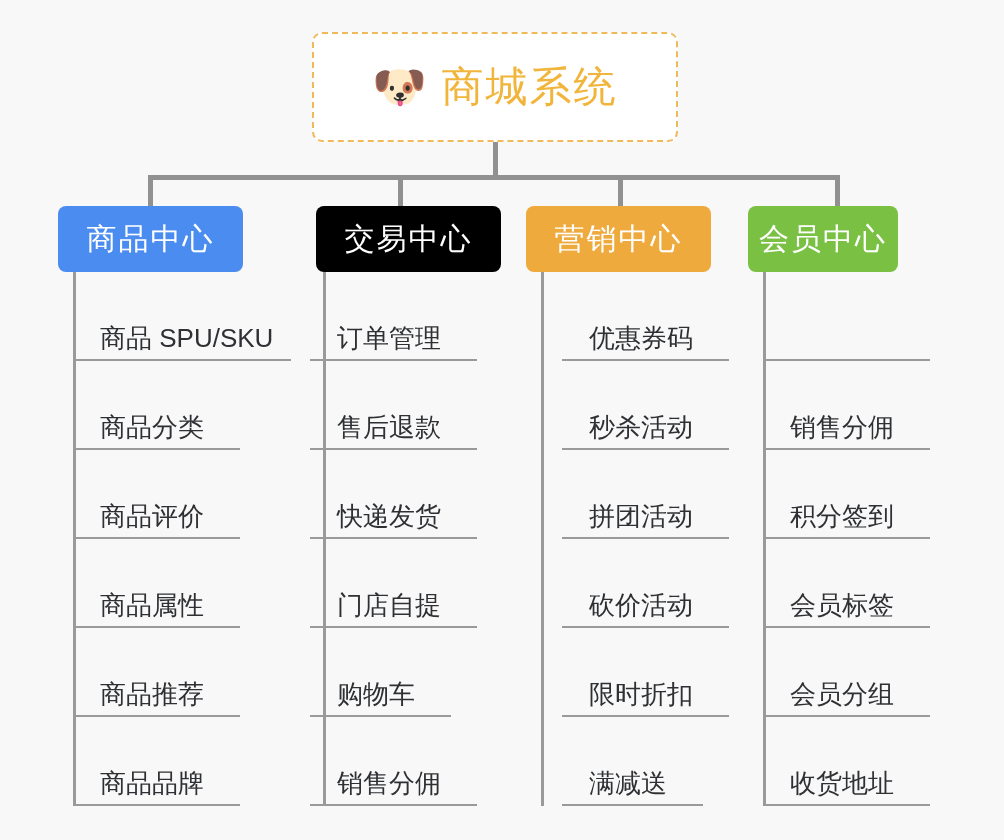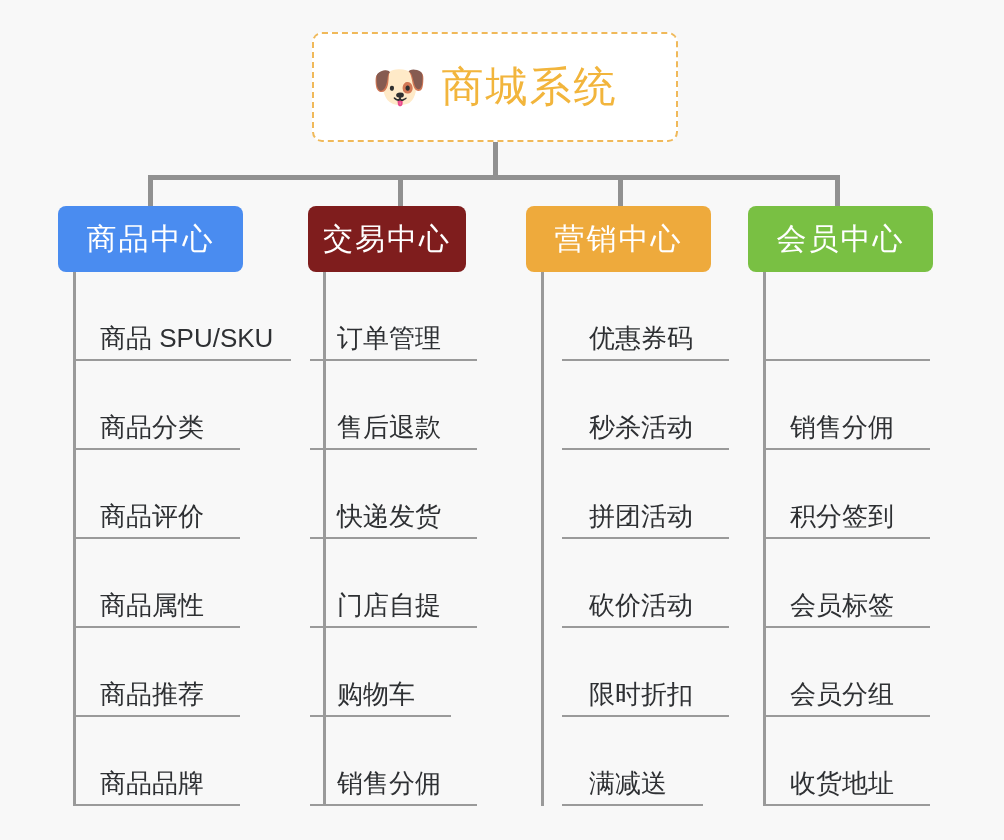--- a/index.html
+++ b/index.html
@@ -170,21 +170,21 @@
         <span class="leaf-label">商品推荐</span>
       </li>
       <li class="leaf-item">
         <span class="leaf-rule" style="width:167px;"></span>
         <span class="leaf-label">商品品牌</span>
       </li>
     </ul>
   </div>
 
   <div class="column" style="left:308px;">
-    <div class="cat-header" style="left:0; width:158px; background:#7f1d1d;">
+    <div class="cat-header" style="left:8px; width:185px; background:#000000;">
       <span>交易中心</span>
     </div>
     <div class="spine" style="left:15px; top:66px; height:534px;"></div>
     <ul class="leaf-list" style="left:2px; top:66px;">
       <li class="leaf-item">
         <span class="leaf-rule" style="width:167px;"></span>
         <span class="leaf-label">订单管理</span>
       </li>
       <li class="leaf-item">
         <span class="leaf-rule" style="width:167px;"></span>
@@ -236,21 +236,21 @@
         <span class="leaf-label">限时折扣</span>
       </li>
       <li class="leaf-item">
         <span class="leaf-rule" style="width:141px;"></span>
         <span class="leaf-label">满减送</span>
       </li>
     </ul>
   </div>
 
   <div class="column" style="left:748px;">
-    <div class="cat-header" style="left:0; width:185px; background:#79c043;">
+    <div class="cat-header" style="left:0; width:150px; background:#79c043;">
       <span>会员中心</span>
     </div>
     <div class="spine" style="left:15px; top:66px; height:534px;"></div>
     <ul class="leaf-list" style="left:15px; top:66px;">
       <li class="leaf-item">
         <span class="leaf-rule" style="width:167px;"></span>
       </li>
       <li class="leaf-item">
         <span class="leaf-rule" style="width:167px;"></span>
         <span class="leaf-label">销售分佣</span>

